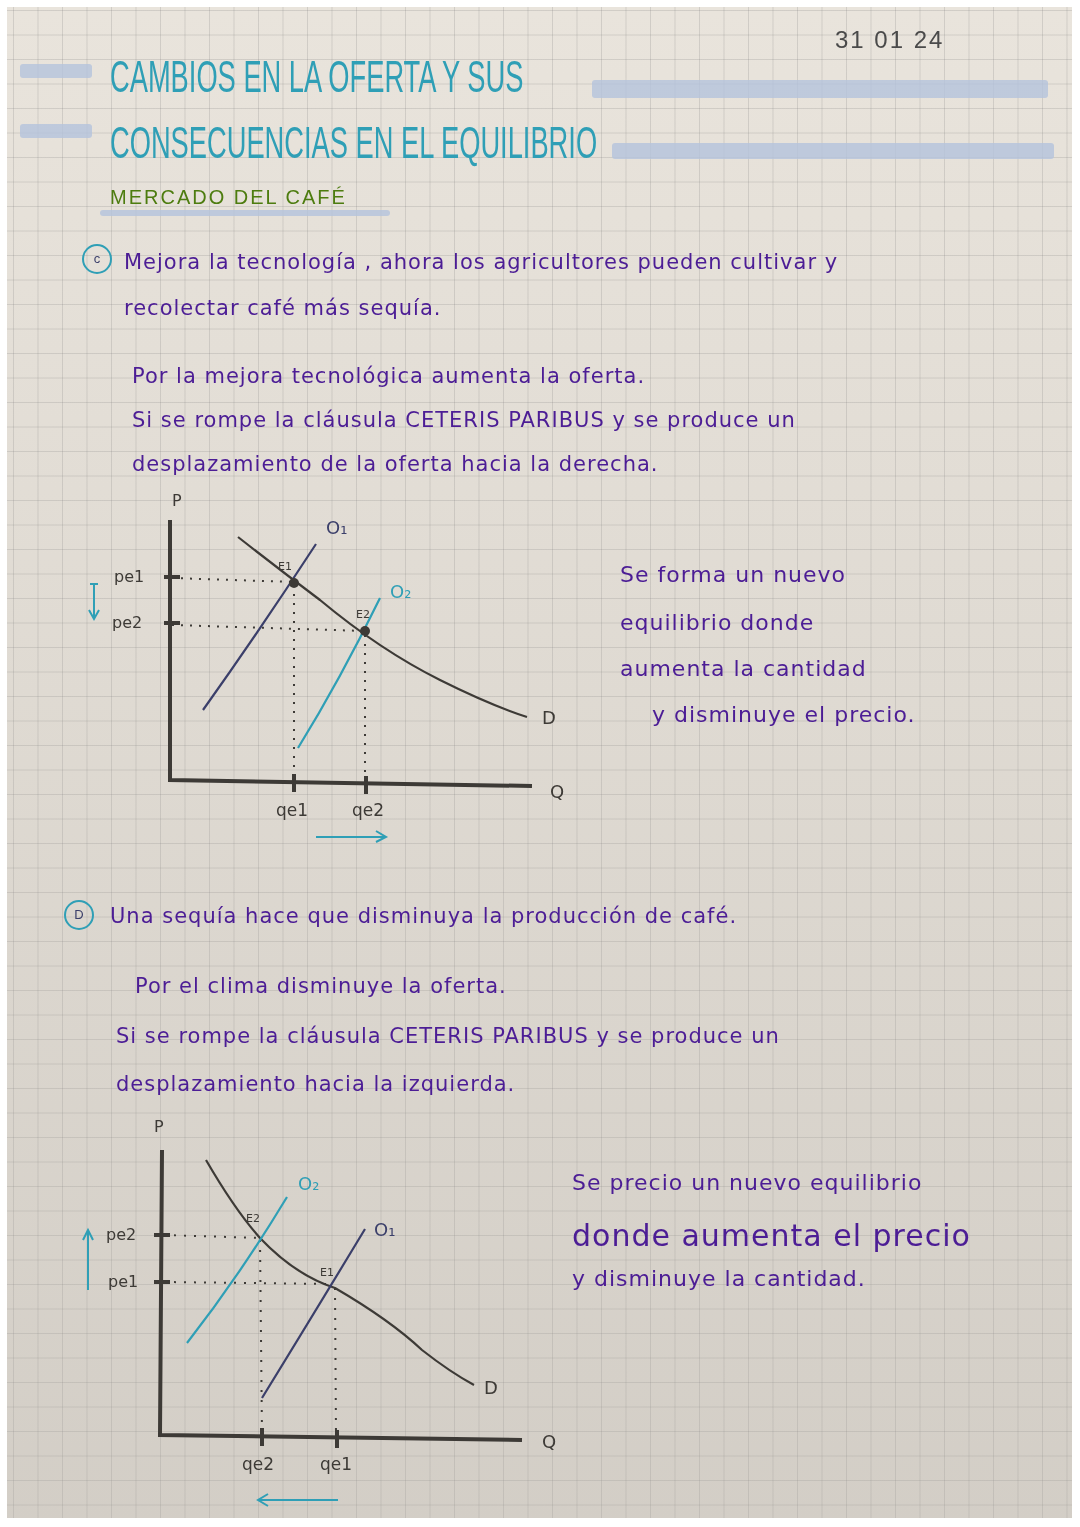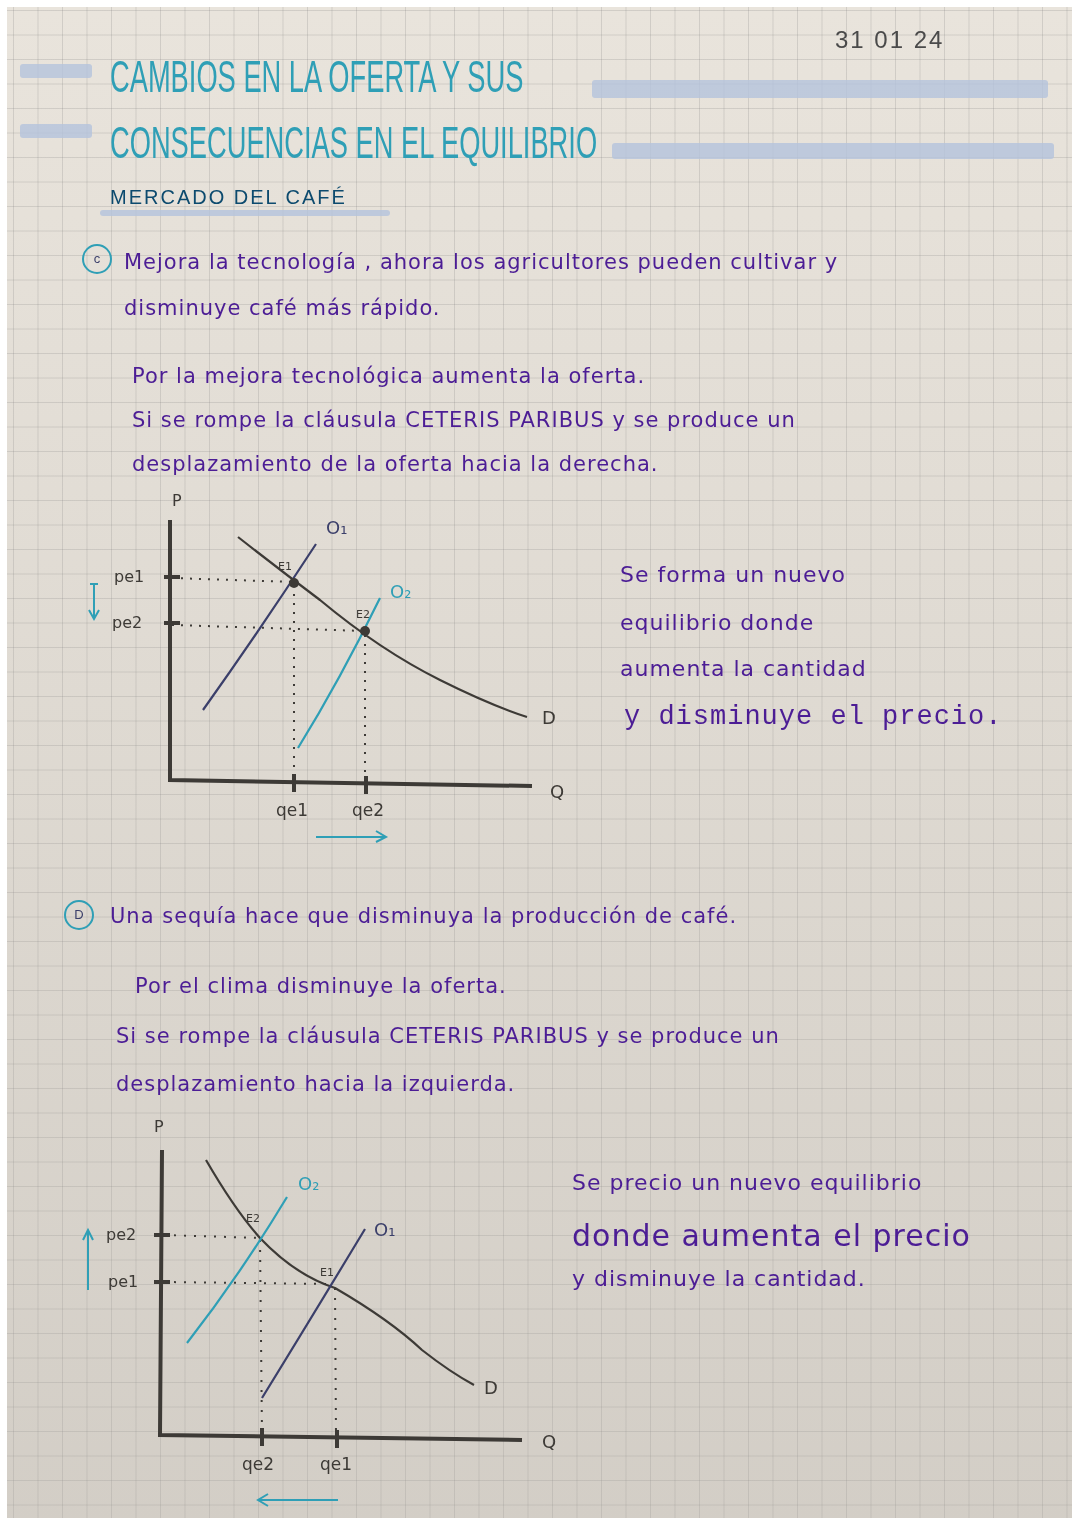--- a/index.html
+++ b/index.html
@@ -18,21 +18,21 @@
     background-position: 0 0, 6px 0, 0 4px;
   }
   .abs { position: absolute; }
   .date { left: 835px; top: 26px; font-size: 24px; color: #4a4a4a; letter-spacing: 2px; font-family: "Liberation Sans", sans-serif; }
   .hl { position: absolute; background: #b4c3dc; opacity: 0.8; border-radius: 3px; }
   .title {
     font-family: "Liberation Sans Narrow", "Liberation Sans", sans-serif;
     color: #2f9fb6; font-size: 44px; font-weight: 400; letter-spacing: 0px;
     transform: scaleX(0.62); transform-origin: left center; white-space: nowrap;
   }
-  .subtitle { left: 110px; top: 186px; color: #0c4a6e; font-size: 20px; letter-spacing: 2px; font-family: "Liberation Sans", sans-serif; }
+  .subtitle { left: 110px; top: 186px; color: #4d7c0f; font-size: 20px; letter-spacing: 2px; font-family: "Liberation Sans", sans-serif; }
   .ink { color: #4c1d95; font-family: "DejaVu Sans", sans-serif; font-size: 21px; letter-spacing: 1px; white-space: nowrap; }
   .circle-label {
     position: absolute; width: 26px; height: 26px; border: 2px solid #2f9fb6; border-radius: 50%;
     color: #3b3f6a; font-size: 13px; text-align: center; line-height: 26px; font-family: "Liberation Sans", sans-serif;
   }
   svg text { font-family: "DejaVu Sans", sans-serif; }
 </style>
 </head>
 <body>
 
@@ -45,21 +45,21 @@
 <div class="hl" style="left:20px; top:124px; width:72px; height:14px;"></div>
 <div class="hl" style="left:612px; top:143px; width:442px; height:16px;"></div>
 <div class="hl" style="left:100px; top:210px; width:290px; height:6px;"></div>
 
 <div class="abs title" style="left:110px; top:52px;">CAMBIOS EN LA OFERTA Y SUS</div>
 <div class="abs title" style="left:110px; top:118px;">CONSECUENCIAS EN EL EQUILIBRIO</div>
 <div class="abs subtitle">MERCADO DEL CAFÉ</div>
 
 <div class="circle-label" style="left:82px; top:244px;">c</div>
 <div class="abs ink" style="left:124px; top:250px;">Mejora la tecnología , ahora los agricultores pueden cultivar y</div>
-<div class="abs ink" style="left:124px; top:296px;">disminuye café más rápido.</div>
+<div class="abs ink" style="left:124px; top:296px;">recolectar café más sequía.</div>
 <div class="abs ink" style="left:132px; top:364px;">Por la mejora tecnológica aumenta la oferta.</div>
 <div class="abs ink" style="left:132px; top:408px;">Si se rompe la cláusula CETERIS PARIBUS y se produce un</div>
 <div class="abs ink" style="left:132px; top:452px;">desplazamiento de la oferta hacia la derecha.</div>
 
 <svg class="abs" style="left:80px; top:480px;" width="520" height="380">
 
   <polyline points="90,40 90,300 452,306" fill="none" stroke="#3d3a36" stroke-width="4"></polyline>
   <text x="92" y="26" font-size="16" fill="#3d3a36">P</text>
   <text x="470" y="318" font-size="18" fill="#3d3a36">Q</text>
 
@@ -99,21 +99,21 @@
   </g>
   <g stroke="#2f9fb6" stroke-width="2" fill="none">
     <line x1="236" y1="357" x2="306" y2="357"></line>
       <polyline points="296,351 306,357 296,362"></polyline>
   </g>
 </svg>
 
 <div class="abs ink" style="left:620px; top:562px; font-size:22px;">Se forma un nuevo</div>
 <div class="abs ink" style="left:620px; top:610px; font-size:22px;">equilibrio donde</div>
 <div class="abs ink" style="left:620px; top:656px; font-size:22px;">aumenta la cantidad</div>
-<div class="abs ink" style="left:624px; top:702px; font-size:27px;font-family:Liberation Mono, monospace;">y disminuye el precio.</div>
+<div class="abs ink" style="left:652px; top:702px; font-size:22px;">y disminuye el precio.</div>
 
 <div class="circle-label" style="left:64px; top:900px;">D</div>
 <div class="abs ink" style="left:110px; top:904px;">Una sequía hace que disminuya la producción de café.</div>
 <div class="abs ink" style="left:116px; top:974px;margin-left:19px;">Por el clima disminuye la oferta.</div>
 <div class="abs ink" style="left:116px; top:1024px;">Si se rompe la cláusula CETERIS PARIBUS y se produce un</div>
 <div class="abs ink" style="left:116px; top:1072px;text-align:right;">desplazamiento hacia la izquierda.</div>
 
 <svg class="abs" style="left:70px; top:1110px;" width="520" height="410">
   <polyline points="92,40 90,325 452,330" fill="none" stroke="#3d3a36" stroke-width="4"></polyline>
   <text x="84" y="22" font-size="16" fill="#3d3a36">P</text>

